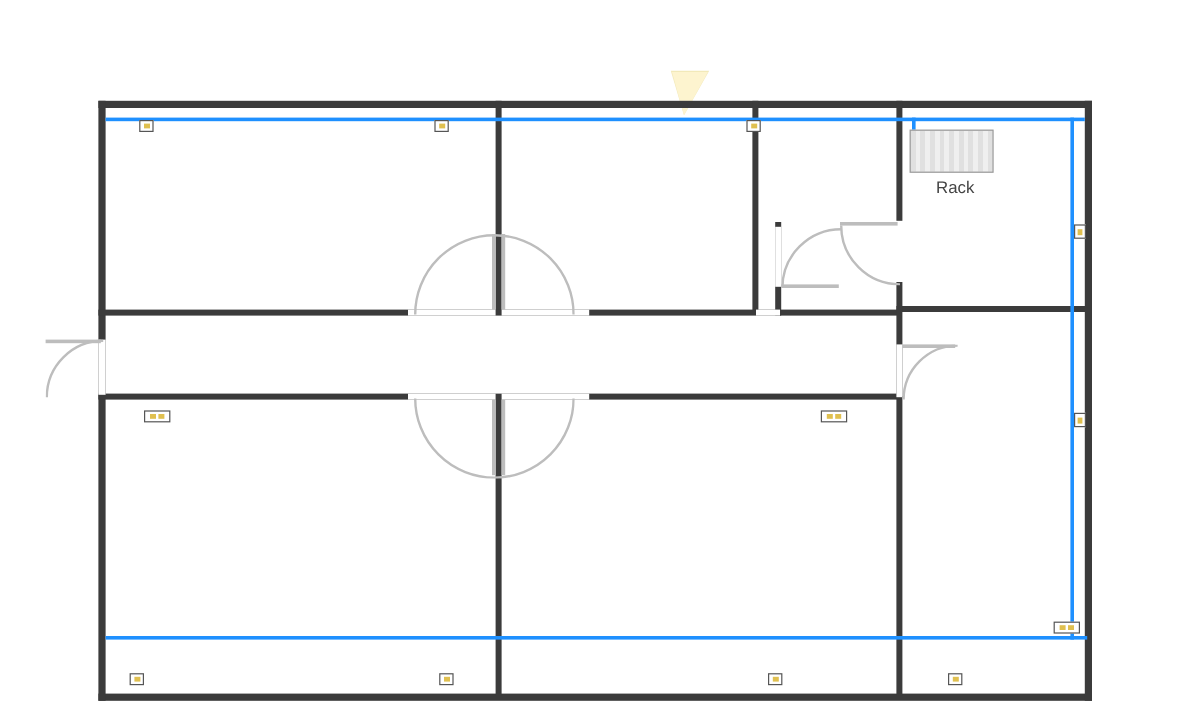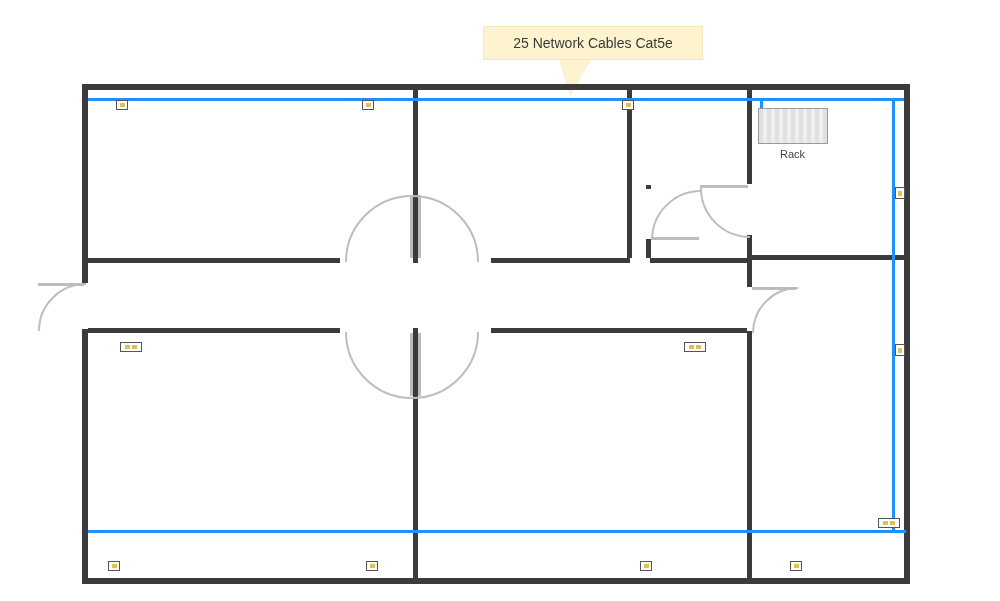--- a/index.html
+++ b/index.html
@@ -71,21 +71,21 @@
   
   .rack {
     position: absolute;
     background: #eaeaea;
     border: 1px solid #999;
     box-sizing: border-box;
     background-image: repeating-linear-gradient(90deg,#e0e0e0 0,#e0e0e0 4px,#efefef 4px,#efefef 8px);
   }
   .rack-label {
     position:absolute;
-    font-size: 11px;
+    font-size: 14px;
     color:#444;
     white-space:nowrap;
   }
   
   .callout {
     position: absolute;
     background: #fdf4cf;
     border: 1px solid #f2e9b9;
     font-size: 14px;
     color: #3a3a3a;
@@ -108,23 +108,20 @@
     border-left-width:11px;
     border-right-width:21px;
     border-top-width:37px;
   }
 </style>
 </head>
 <body>
 
 <div class="canvas">
 
-  <div class="callout" style="left:483px; top:26px; width:220px;">
-    <span>25 Network Cables Cat5e</span>
-  </div>
   <div class="callout-tail border" style="left:560px; top:60px;"></div>
   <div class="callout-tail" style="left:560px; top:60px;"></div>
 
   <div class="wall" style="left:82px;  top:84px;  width:828px; height:6px;"></div>
   <div class="wall" style="left:82px;  top:578px; width:828px; height:6px;"></div>
   <div class="wall" style="left:82px;  top:84px;  width:6px;   height:500px;"></div>
   <div class="wall" style="left:904px; top:84px;  width:6px;   height:500px;"></div>
 
   <div class="wall" style="left:413px; top:84px;  width:5px; height:175px;"></div>
   <div class="wall" style="left:627px; top:84px;  width:5px; height:175px;"></div>

